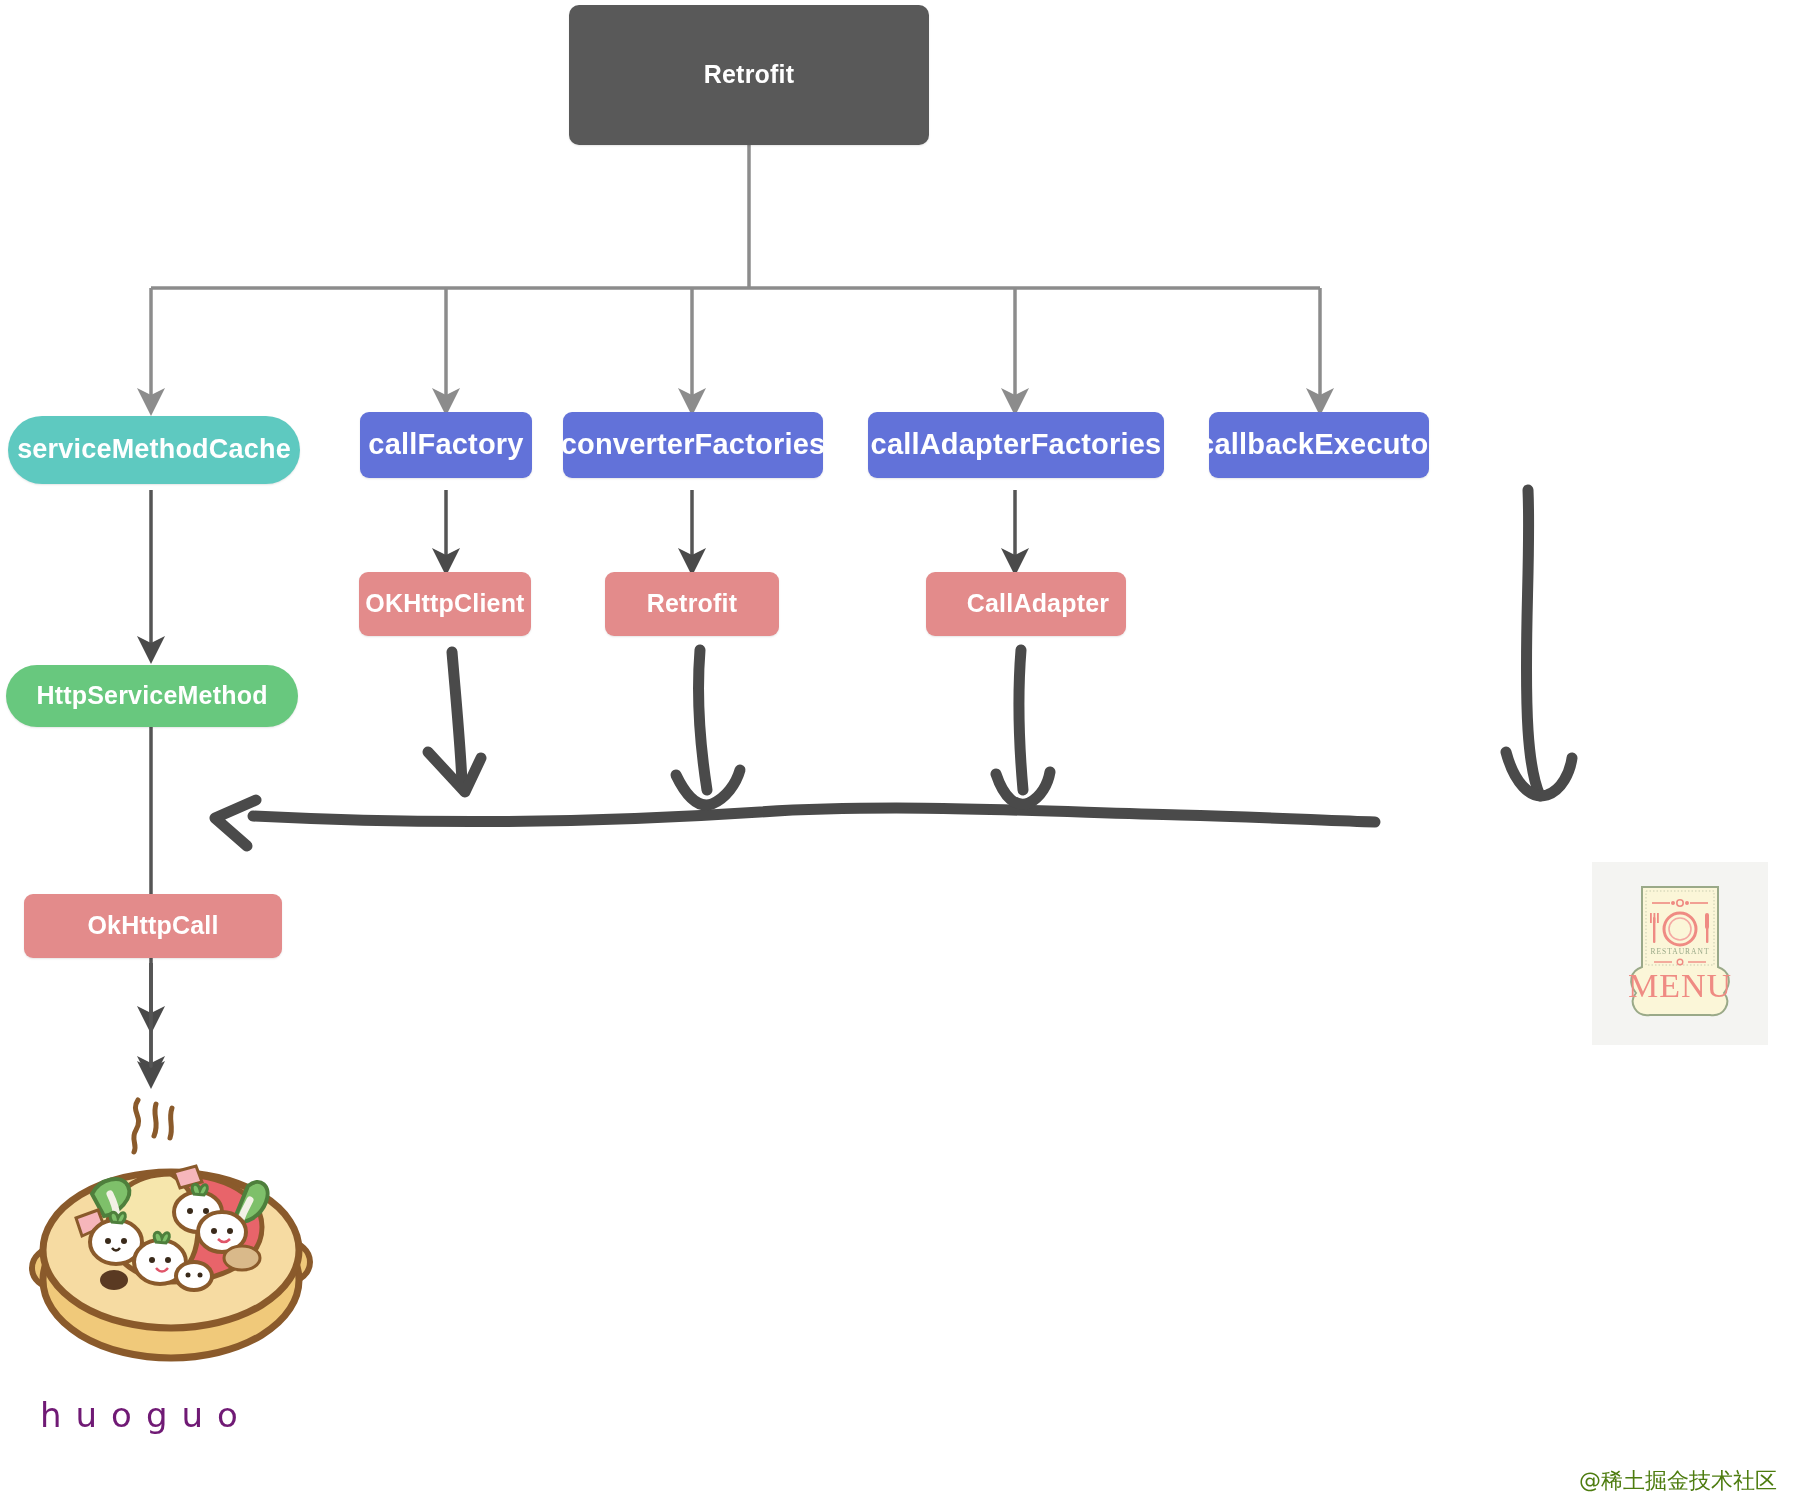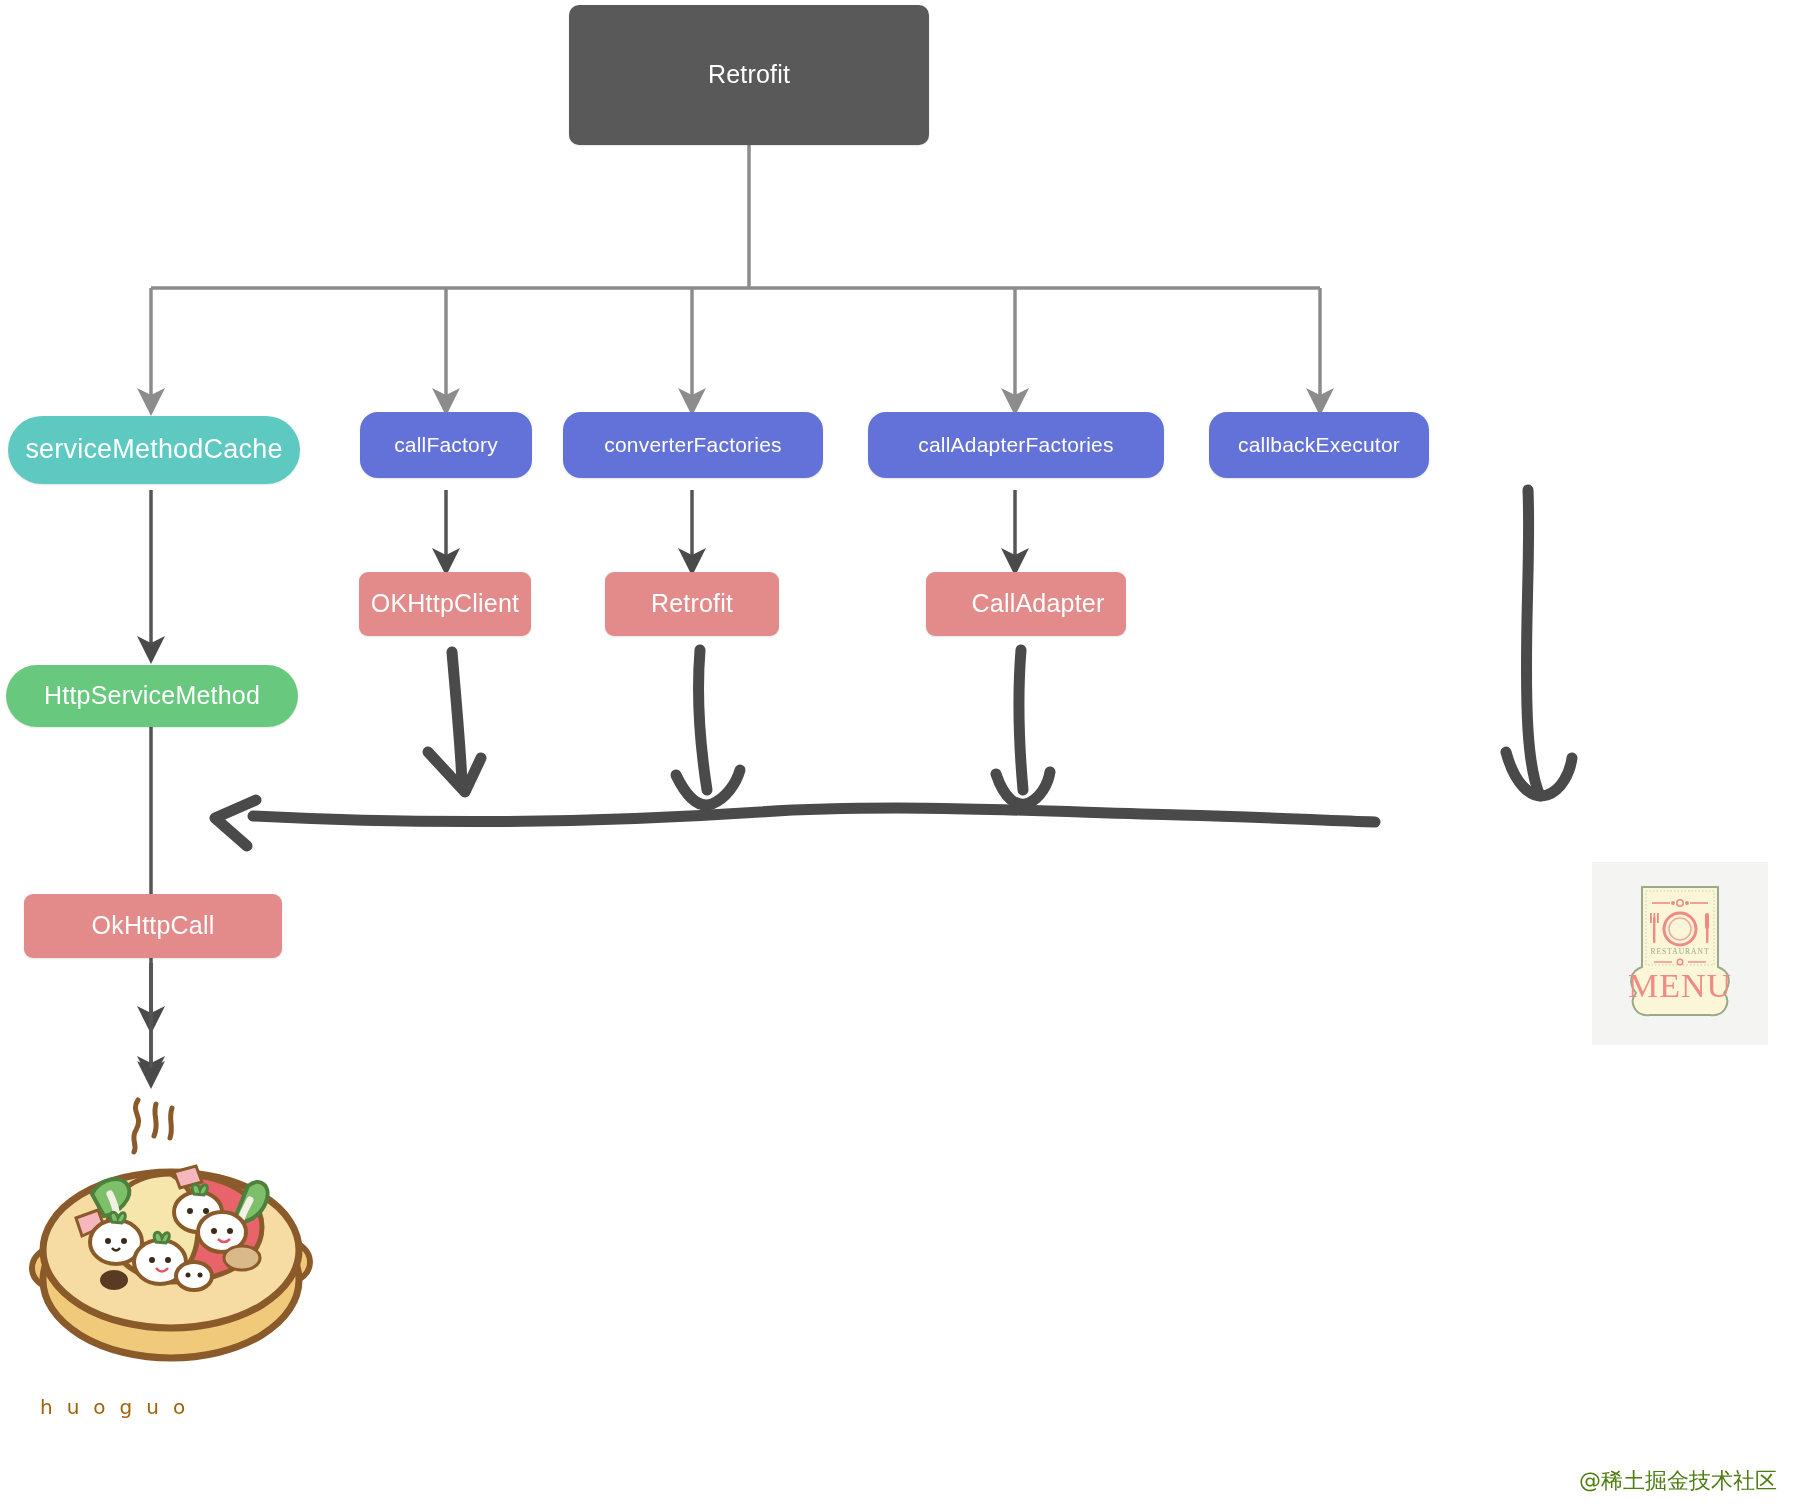--- a/index.html
+++ b/index.html
@@ -6,32 +6,32 @@
   body{
     width:1795px;height:1506px;position:relative;overflow:hidden;
     font-family:"Liberation Sans","DejaVu Sans",sans-serif;
   }
   #stage{position:absolute;left:0;top:0;width:1795px;height:1506px;}
 
   svg.layer{position:absolute;left:0;top:0;width:1795px;height:1506px;pointer-events:none;}
 
   .node{
     position:absolute;display:flex;align-items:center;justify-content:center;
-    color:#ffffff;font-weight:normal;text-align:left;
+    color:#ffffff;font-weight:bold;text-align:left;
     box-shadow:0 1px 2px rgba(0,0,0,0.10);
     letter-spacing:.2px;line-height:1.1;
   }
   .n-root{background:#595959;border-radius:10px;font-size:25px;}
   .n-teal{background:#5ec9c0;border-radius:999px;font-size:27px;}
   .n-green{background:#68c87e;border-radius:999px;font-size:25px;}
-  .n-blue{background:#6272d9;border-radius:18px;font-size:21px;}
+  .n-blue{background:#6272d9;border-radius:9px;font-size:29px;}
   .n-red{background:#e38b8b;border-radius:9px;font-size:25px;}
 
   .label-huoguo{
-    position:absolute;color:#a16207;font-size:20px;letter-spacing:14px;
+    position:absolute;color:#701a75;font-size:34px;letter-spacing:14px;
     font-family:"DejaVu Sans",sans-serif;
   }
   .watermark{
     position:absolute;right:18px;bottom:10px;color:#4d7c0f;font-size:22px;
     font-family:"DejaVu Sans",sans-serif;
   }
   .menu-card{
     position:absolute;background:#f4f4f2;display:flex;align-items:center;justify-content:center;
   }
   .hotpot{position:absolute;}

